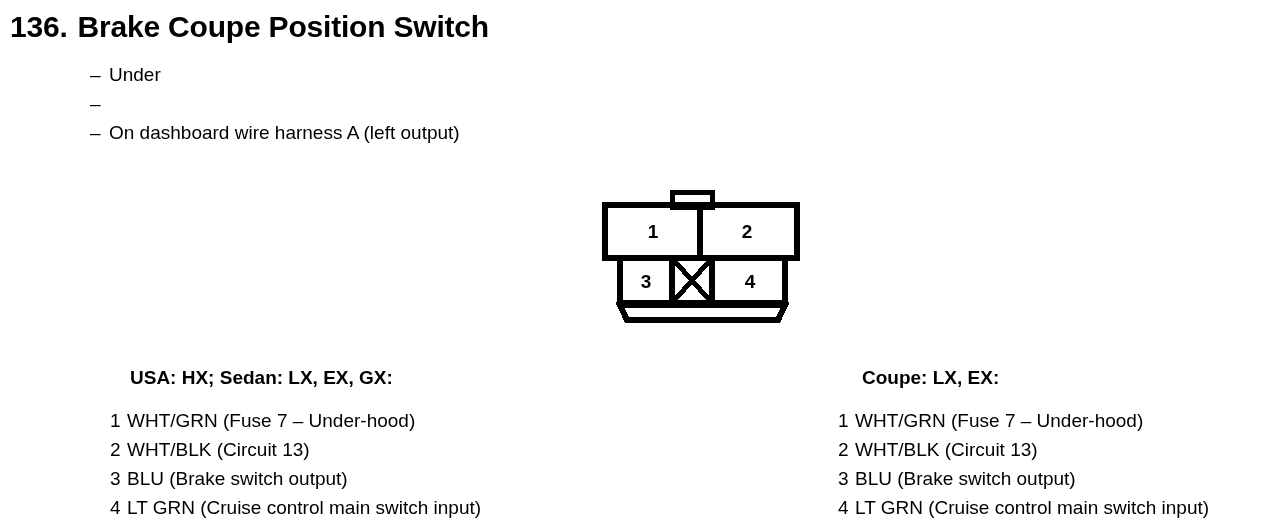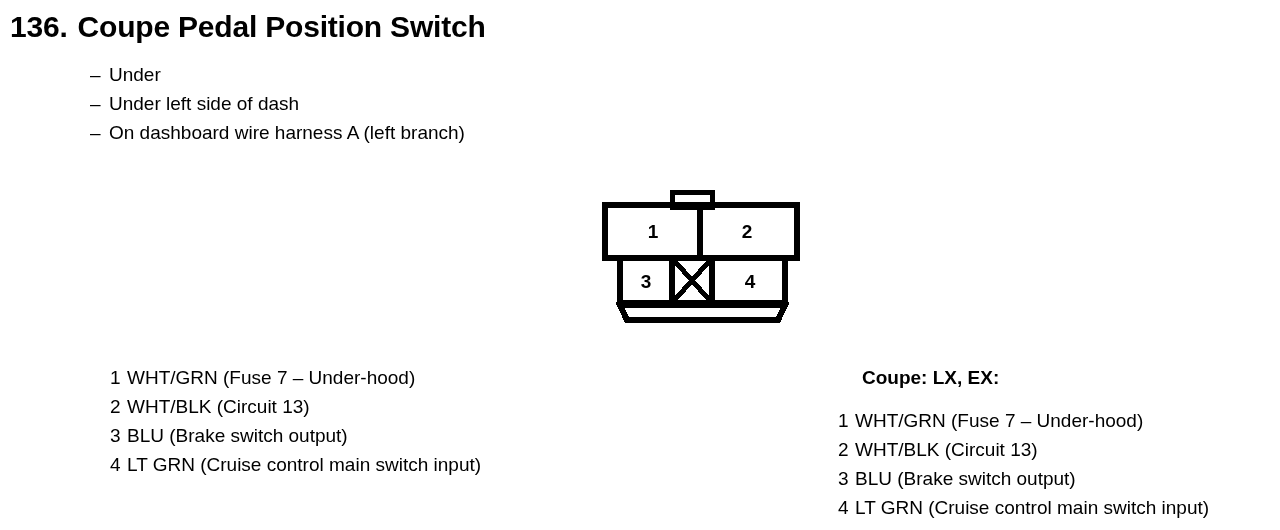--- a/index.html
+++ b/index.html
@@ -91,35 +91,34 @@
   .pin-num {
     flex: 0 0 17px;
     text-align: left;
   }
   .pin-desc { flex: 0 0 auto; }
 </style>
 </head>
 <body>
 
 <div class="page-title">
-  <span class="title-num">136.</span><span>Coupe Pedal Position Switch</span>
+  <span class="title-num">136.</span><span>Brake Coupe Position Switch</span>
 </div>
 
 <div class="desc-list">
   <div class="desc-item">
     <span class="desc-dash">–</span>
     <span>Under</span>
   </div>
   <div class="desc-item">
     <span class="desc-dash">–</span>
-    <span>Under left side of dash</span>
   </div>
   <div class="desc-item">
     <span class="desc-dash">–</span>
-    <span>On dashboard wire harness A (left branch)</span>
+    <span>On dashboard wire harness A (left output)</span>
   </div>
 </div>
 
 <div class="connector">
   <svg width="210" height="145" viewBox="0 0 210 145" shape-rendering="crispEdges">
 
     <g>
       <rect x="72" y="7" width="40" height="15" fill="none" stroke="#000" stroke-width="5"></rect>
     </g>
 
@@ -144,20 +143,21 @@
     </g>
 
     <text class="cav-label" x="53" y="53">1</text>
     <text class="cav-label" x="147" y="53">2</text>
     <text class="cav-label" x="46" y="103">3</text>
     <text class="cav-label" x="150" y="103">4</text>
   </svg>
 </div>
 
 <div class="legend legend-left">
+  <div class="legend-heading">USA: HX; Sedan: LX, EX, GX:</div>
   <div class="pin-row">
     <span class="pin-num">1</span>
     <span class="pin-desc">WHT/GRN (Fuse 7 – Under-hood)</span>
   </div>
   <div class="pin-row">
     <span class="pin-num">2</span>
     <span class="pin-desc">WHT/BLK (Circuit 13)</span>
   </div>
   <div class="pin-row">
     <span class="pin-num">3</span>

